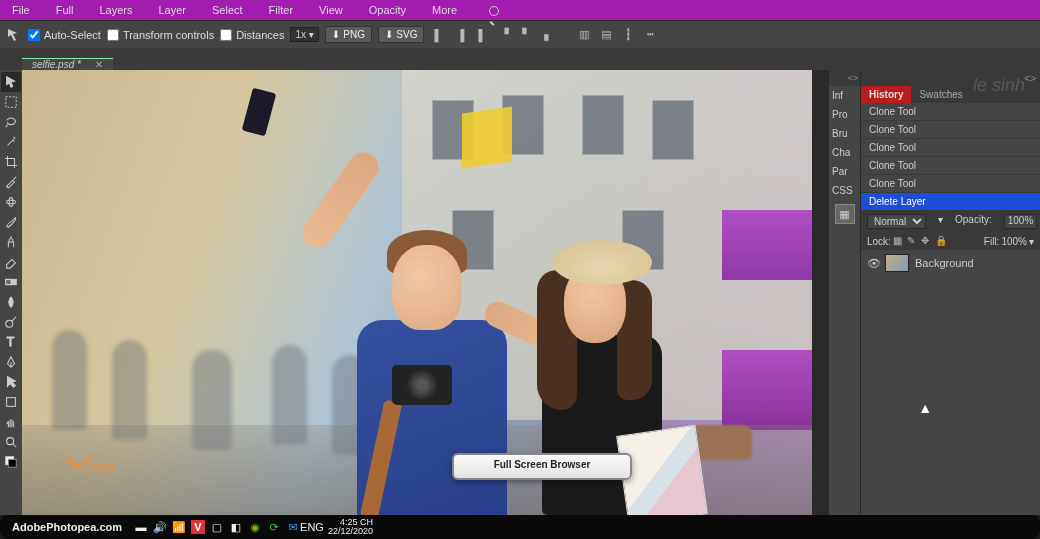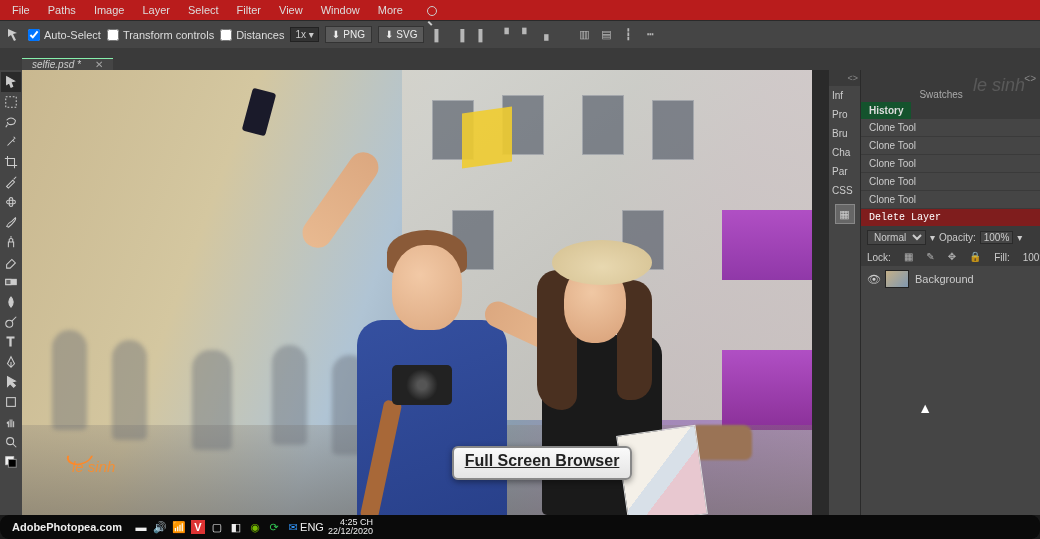--- a/index.html
+++ b/index.html
@@ -1,18 +1,18 @@
 <!DOCTYPE html>
 <html><head>
 <meta charset="utf-8">
 <style>
 * { margin: 0; padding: 0; box-sizing: border-box; font-family: Arial, sans-serif; user-select: none; }
 body { background: #1a1a1a; width: 1040px; height: 539px; overflow: hidden; position: relative; color: #ccc; font-size: 11px; }
 
-.menubar { background: #b91c1c; height: 20px; display: flex; align-items: center; padding: 0 4px; gap: 2px; }
+.menubar { background: #a21caf; height: 20px; display: flex; align-items: center; padding: 0 4px; gap: 10px; }
 .menubar span { padding: 2px 8px; color: #ddd; cursor: pointer; }
 .search-ic { margin-left: 6px; width: 13px; height: 13px; }
 .search-ic::before { content: ""; display: inline-block; width: 8px; height: 8px; border: 1.5px solid #ccc; border-radius: 50%; }
 .search-ic::after { content: ""; display: inline-block; width: 5px; height: 1.5px; background: #ccc; transform: rotate(45deg) translate(-2px, -3px); }
 
 .optionsbar { background: #454545; height: 28px; display: flex; align-items: center; padding: 0 6px; gap: 6px; border-top: 1px solid #2a2a2a; }
 .ob-tool { width: 16px; height: 16px; display: flex; align-items: center; justify-content: center; }
 .ob-chk { display: flex; align-items: center; gap: 4px; color: #ddd; }
 .ob-chk input { width: 12px; height: 12px; }
 .ob-num { background: #333; border: 1px solid #222; padding: 1px 4px; color: #ccc; font-size: 10px; }
@@ -53,67 +53,67 @@
 .p2-hair2 { position: absolute; left: 135px; top: 50px; width: 35px; height: 120px; background: #4a3020; border-radius: 5px 20px 20px 10px; }
 .p2-body { position: absolute; left: 60px; top: 105px; width: 120px; height: 180px; background: #1a1a1a; border-radius: 20px 20px 5px 5px; }
 .p2-arm { position: absolute; left: 0; top: 85px; width: 90px; height: 26px; background: linear-gradient(90deg,#dca880,#e8b990); border-radius: 13px; transform: rotate(25deg); }
 .p2-map { position: absolute; left: 140px; top: 200px; width: 80px; height: 90px; background: linear-gradient(135deg,#f4f0e8 45%,#d8e0e8 45% 60%,#e8c8d0 60%); transform: rotate(-8deg); border: 1px solid #e0e0e0; }
 .bg-fig { position: absolute; width: 35px; height: 100px; background: rgba(100,105,115,0.4); border-radius: 18px 18px 5px 5px; filter: blur(2px); }
 .ground { position: absolute; bottom: 0; left: 0; right: 0; height: 90px; background: linear-gradient(180deg,rgba(135,128,118,0.3),rgba(110,105,98,0.6)); }
 .dog { position: absolute; right: 60px; bottom: 55px; width: 70px; height: 35px; background: #9a7355; border-radius: 20px 10px 8px 20px; filter: blur(1px); }
 
 .f11 { position: absolute; left: 430px; bottom: 35px; width: 180px; background: linear-gradient(180deg,#fafafa,#e4e4e4); border: 2px solid #888; border-radius: 6px; padding: 6px 10px 8px; text-align: center; box-shadow: 0 2px 6px rgba(0,0,0,0.4); }
 .f11-k { font-size: 28px; font-weight: bold; color: #1a1a1a; letter-spacing: 1px; }
-.f11-t { font-size: 16px; font-weight: 600; color: #222; margin-top: -2px; text-decoration: underline; }
+.f11-t { font-size: 10px; font-weight: 600; color: #222; margin-top: -2px; }
 
 .logo-ls { position: absolute; left: 50px; bottom: 40px; font-size: 15px; color: rgba(255,140,40,0.85); font-style: italic; }
 .logo-ls::before { content: "◡"; font-size: 24px; color: #ff8828; display: block; margin-bottom: -10px; transform: scaleX(1.4); }
 
 .collapsed { width: 32px; background: #454545; display: flex; flex-direction: column; border-left: 1px solid #2a2a2a; }
 .collapsed .hdr { height: 16px; background: #3a3a3a; display: flex; justify-content: flex-end; align-items: center; padding-right: 2px; color: #888; font-size: 9px; }
 .coll-item { padding: 4px 3px; color: #ccc; font-size: 10px; cursor: pointer; }
 .coll-icon { width: 20px; height: 20px; margin: 4px auto; background: #666; border: 1px solid #888; display: flex; align-items: center; justify-content: center; }
 
 .rpanel { width: 180px; background: #454545; display: flex; flex-direction: column; border-left: 1px solid #2a2a2a; position: relative; }
 .rpanel .hdr { height: 16px; background: #3a3a3a; display: flex; justify-content: flex-end; align-items: center; padding-right: 4px; color: #888; font-size: 10px; }
 .ptabs { display: flex; background: #3a3a3a; }
 .ptab { padding: 3px 8px; color: #aaa; font-size: 10px; cursor: pointer; }
-.ptab.act { background: #14532d; color: #ddd; font-weight: 600; margin-top: 16px; }
+.ptab.act { background: #b91c1c; color: #ddd; font-weight: 600; }
 .hist-item { padding: 3px 8px; color: #ccc; border-bottom: 1px solid #3a3a3a; cursor: pointer; font-size: 10px; }
-.hist-item.sel { background: #7f1d1d; color: #fff; font-family: Liberation Mono, monospace; }
-.layer-ctrl { display: flex; align-items: center; gap: 4px; padding: 3px 6px; background: #3a3a3a; font-size: 10px; }
+.hist-item.sel { background: #1d4ed8; color: #fff; }
+.layer-ctrl { display: flex; gap: 12px; padding: 3px 6px; background: #3a3a3a; font-size: 10px; }
 .layer-ctrl select { background: #454545; color: #ccc; border: 1px solid #2a2a2a; font-size: 10px; padding: 0 2px; }
 .layer-ctrl .num { background: #454545; border: 1px solid #2a2a2a; padding: 0 3px; }
-.lock-row { display: flex; align-items: center; gap: 13px; padding: 3px 6px; background: #3a3a3a; font-size: 10px; }
+.lock-row { display: flex; align-items: center; gap: 2px; padding: 3px 6px; background: #3a3a3a; font-size: 10px; }
 .lock-row .ic { width: 12px; height: 12px; opacity: 0.8; }
 .layer-row { display: flex; align-items: center; gap: 6px; padding: 4px 6px; cursor: pointer; }
 .eye { width: 12px; height: 12px; }
 .thumb { width: 24px; height: 18px; background: linear-gradient(135deg,#c4b088,#8098b0); border: 1px solid #222; }
 .wm { position: absolute; right: 15px; top: 5px; font-size: 18px; color: rgba(200,200,200,0.22); font-style: italic; pointer-events: none; }
 .cursor { position: absolute; right: 108px; top: 330px; font-size: 14px; color: #fff; pointer-events: none; }
 
 .taskbar { position: absolute; bottom: 0; left: 0; right: 0; height: 24px; background: #0a0a0a; display: flex; align-items: center; color: #eee; font-size: 11px; border-radius: 9px; }
 .tb-l { padding: 0 12px; font-weight: 600; }
 .tb-c { flex: 1; text-align: center; font-weight: 600; }
 .tb-r { display: flex; align-items: center; gap: 5px; padding-right: 6px; }
 .tb-ic { width: 14px; height: 14px; display: inline-flex; align-items: center; justify-content: center; font-size: 11px; }
 .tb-clock { text-align: right; font-size: 9px; line-height: 1; padding: 0 4px; }
 </style>
 </head>
 <body>
 
 <div class="menubar">
   <span>File</span>
-  <span>Paths</span>
-  <span>Image</span>
+  <span>Full</span>
+  <span>Layers</span>
   <span>Layer</span>
   <span>Select</span>
   <span>Filter</span>
   <span>View</span>
-  <span>Window</span>
+  <span>Opacity</span>
   <span>More</span>
   <span class="search-ic"></span>
 </div>
 
 <div class="optionsbar">
   <span class="ob-tool">
       <svg viewBox="0 0 16 16">
         <path d="M2 2 L2 10 L5 8 L8 14 L10 13 L7 7 L11 6 Z" fill="#ccc"></path>
       </svg>
     </span>

